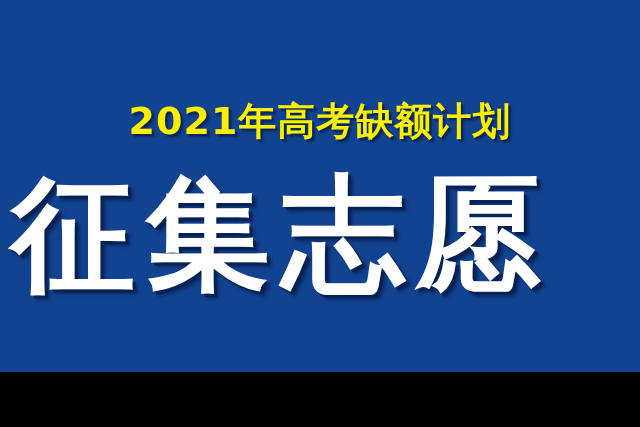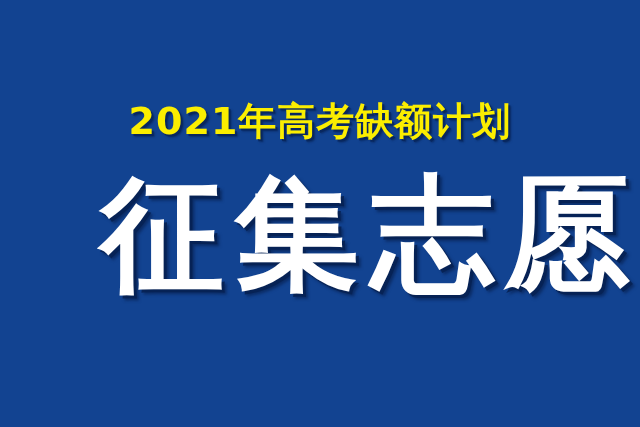--- a/index.html
+++ b/index.html
@@ -4,21 +4,21 @@
 <style>
   html, body {
     margin: 0;
     padding: 0;
     background: #000;
   }
 
   .poster {
     position: relative;
     width: 640px;
-    height: 427px;
+    height: 372px;
     overflow: hidden;
     font-family: "DejaVu Sans", "Liberation Sans", sans-serif;
     -webkit-font-smoothing: antialiased;
   }
 
   .poster-bg {
     position: absolute;
     inset: 0;
     background: #124391;
   }
@@ -48,21 +48,21 @@
     text-shadow:
       2px 2px 0 rgba(8, 38, 92, 0.85),
       3px 3px 2px rgba(6, 30, 74, 0.55);
   }
 
   .main-title {
     position: absolute;
     top: 158px;
     left: 0;
     right: 0;
-    text-align: right;
+    text-align: left;
     color: #FFFFFF;
     font-family: "DejaVu Sans", "Liberation Sans", sans-serif;
     font-size: 124px;
     font-weight: 700;
     line-height: 152px;
     letter-spacing: 11px;
     text-indent: 11px;
     white-space: nowrap;
     text-shadow:
       3px 3px 0 rgba(7, 34, 84, 0.92),

